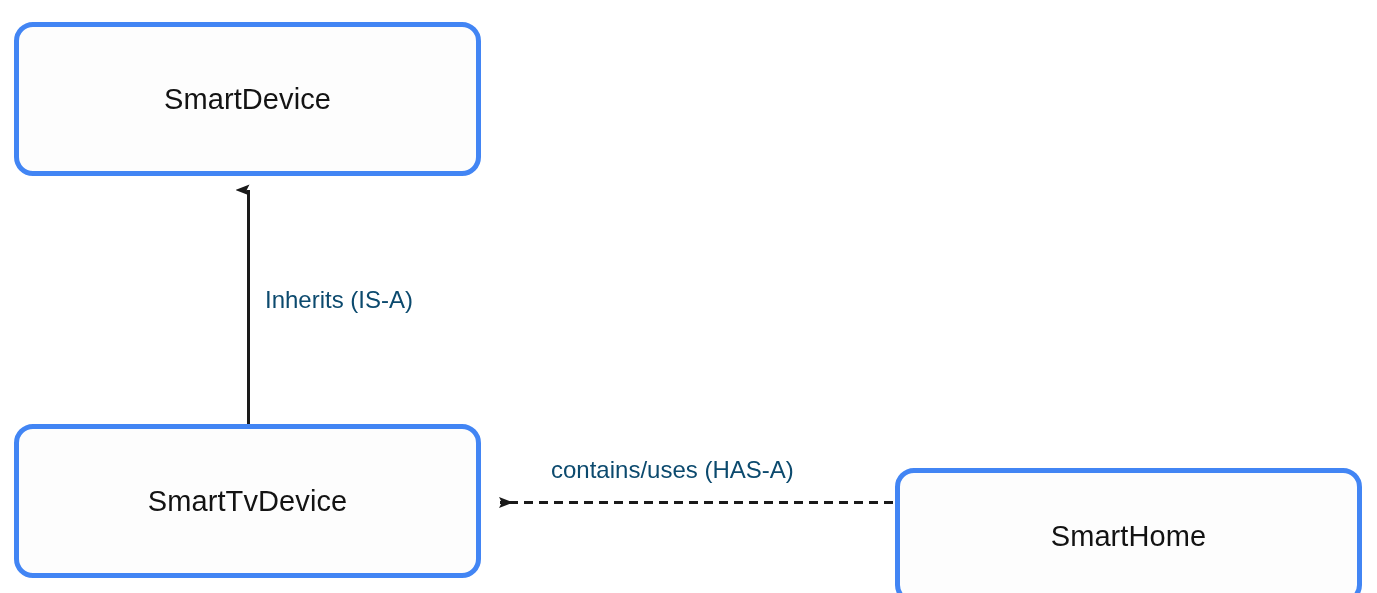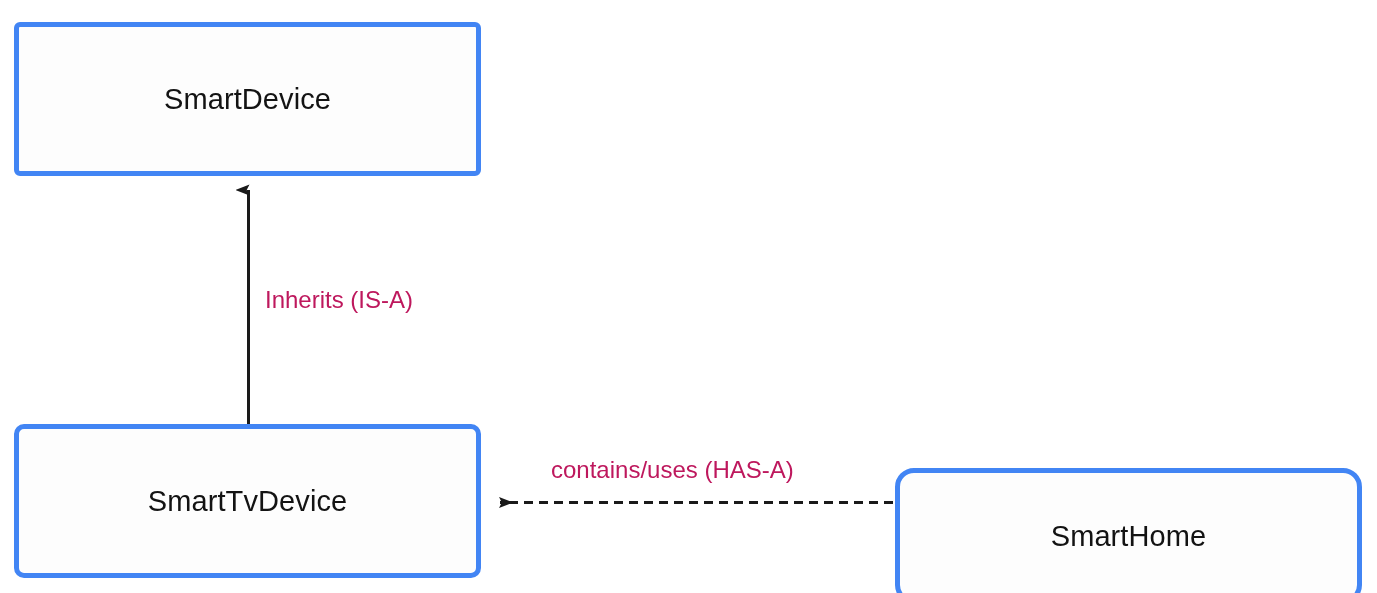--- a/index.html
+++ b/index.html
@@ -38,21 +38,21 @@
     left: 0;
     top: 0;
     width: 1377px;
     height: 593px;
     pointer-events: none;
   }
   .edge-label {
     position: absolute;
     font-family: "Liberation Sans", sans-serif;
     font-size: 24px;
-    color: #be185d;
+    color: #0c4a6e;
     white-space: nowrap;
     line-height: 1;
   }
   #label-inherits {
     left: 265px;
     top: 288px;
   }
   #label-hasa {
     left: 536px;
     top: 458px;
@@ -72,25 +72,25 @@
       <marker id="arrow-left" markerWidth="14" markerHeight="12" refX="13" refY="6" orient="auto" markerUnits="userSpaceOnUse">
         <path d="M 0 6 L 14 0.5 L 11.2 6 L 14 11.5 Z" fill="#1a1a1a"></path>
       </marker>
     </defs>
 
     <line x1="248.5" y1="424" x2="248.5" y2="190" stroke="#1a1a1a" stroke-width="3" marker-end="url(#arrow-up)"></line>
 
     <line x1="893" y1="502.5" x2="500" y2="502.5" stroke="#1a1a1a" stroke-width="3" stroke-dasharray="9 6" marker-end="url(#arrow-left)"></line>
   </svg>
 
-  <div class="node" id="node-smart-device" style="left:14px; top:22px; width:467px; height:154px; border-width:5px; border-color:#4285f4; border-radius:6px;">
+  <div class="node" id="node-smart-device" style="left:14px; top:22px; width:467px; height:154px; border-width:5px; border-color:#4285f4; border-radius:19px;">
     <span class="node-label">SmartDevice</span>
   </div>
 
-  <div class="node" id="node-smart-tv-device" style="left:14px; top:424px; width:467px; height:154px; border-width:5px; border-color:#4285f4; border-radius:10px;">
+  <div class="node" id="node-smart-tv-device" style="left:14px; top:424px; width:467px; height:154px; border-width:5px; border-color:#4285f4; border-radius:19px;">
     <span class="node-label">SmartTvDevice</span>
   </div>
 
   <div class="node" id="node-smart-home" style="left:895px; top:424px; width:467px; height:136px; border-width:5px; border-color:#4285f4; border-radius:19px;margin-top:44px;">
     <span class="node-label">SmartHome</span>
   </div>
 
   <span class="edge-label" id="label-inherits">Inherits (IS-A)</span>
 
   <span class="edge-label" id="label-hasa">contains/uses (HAS-A)</span>

